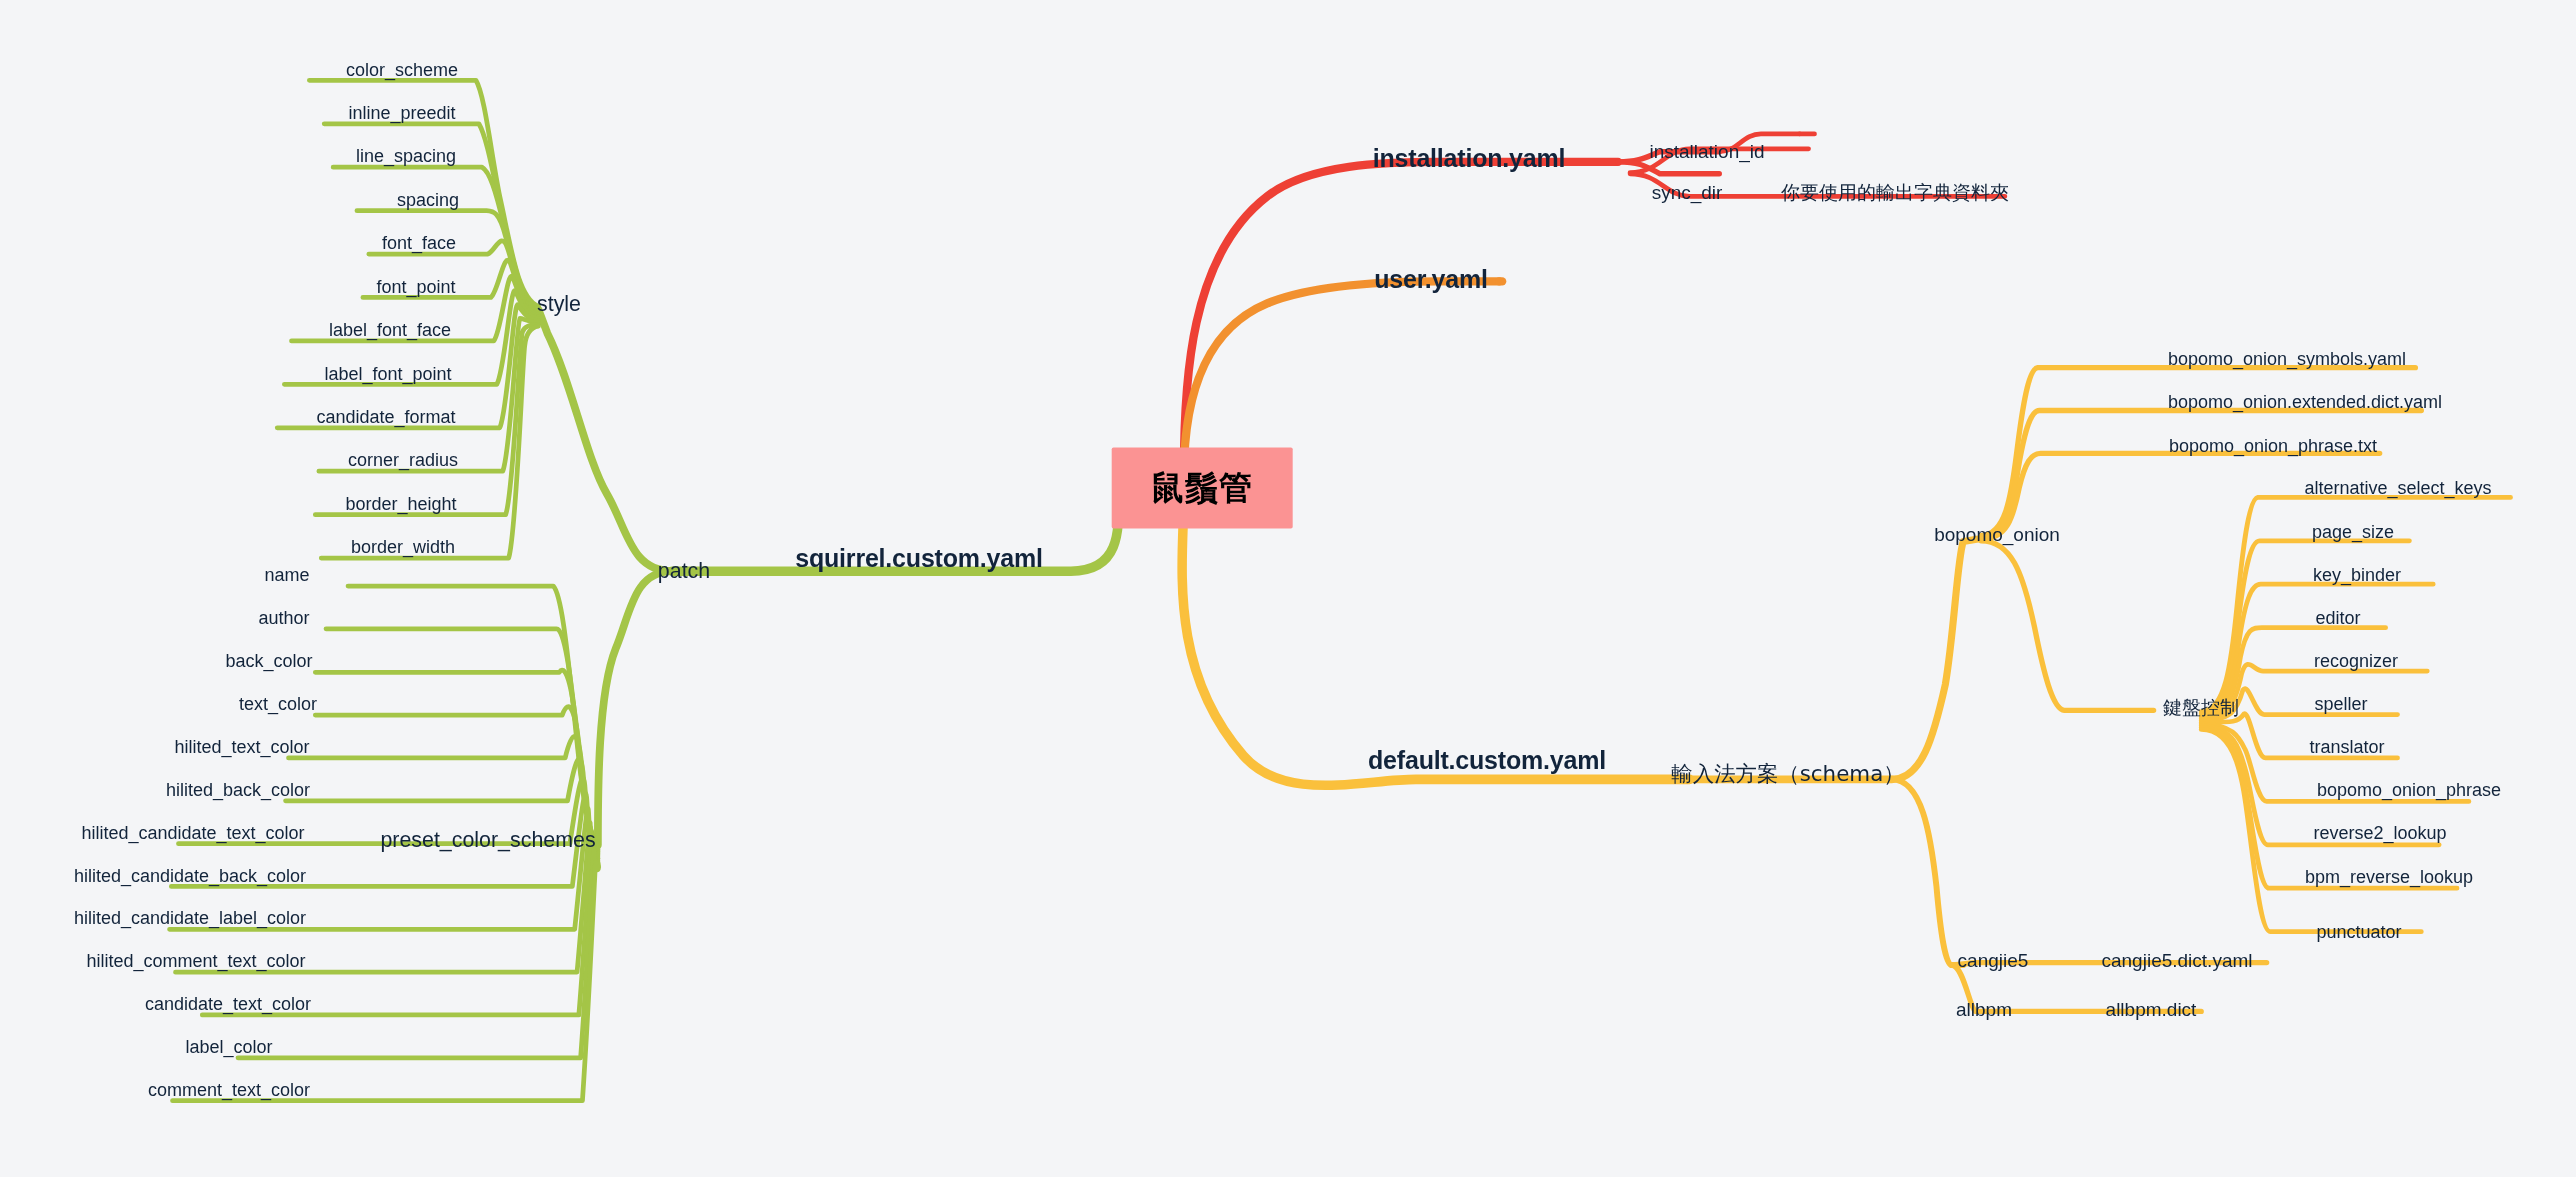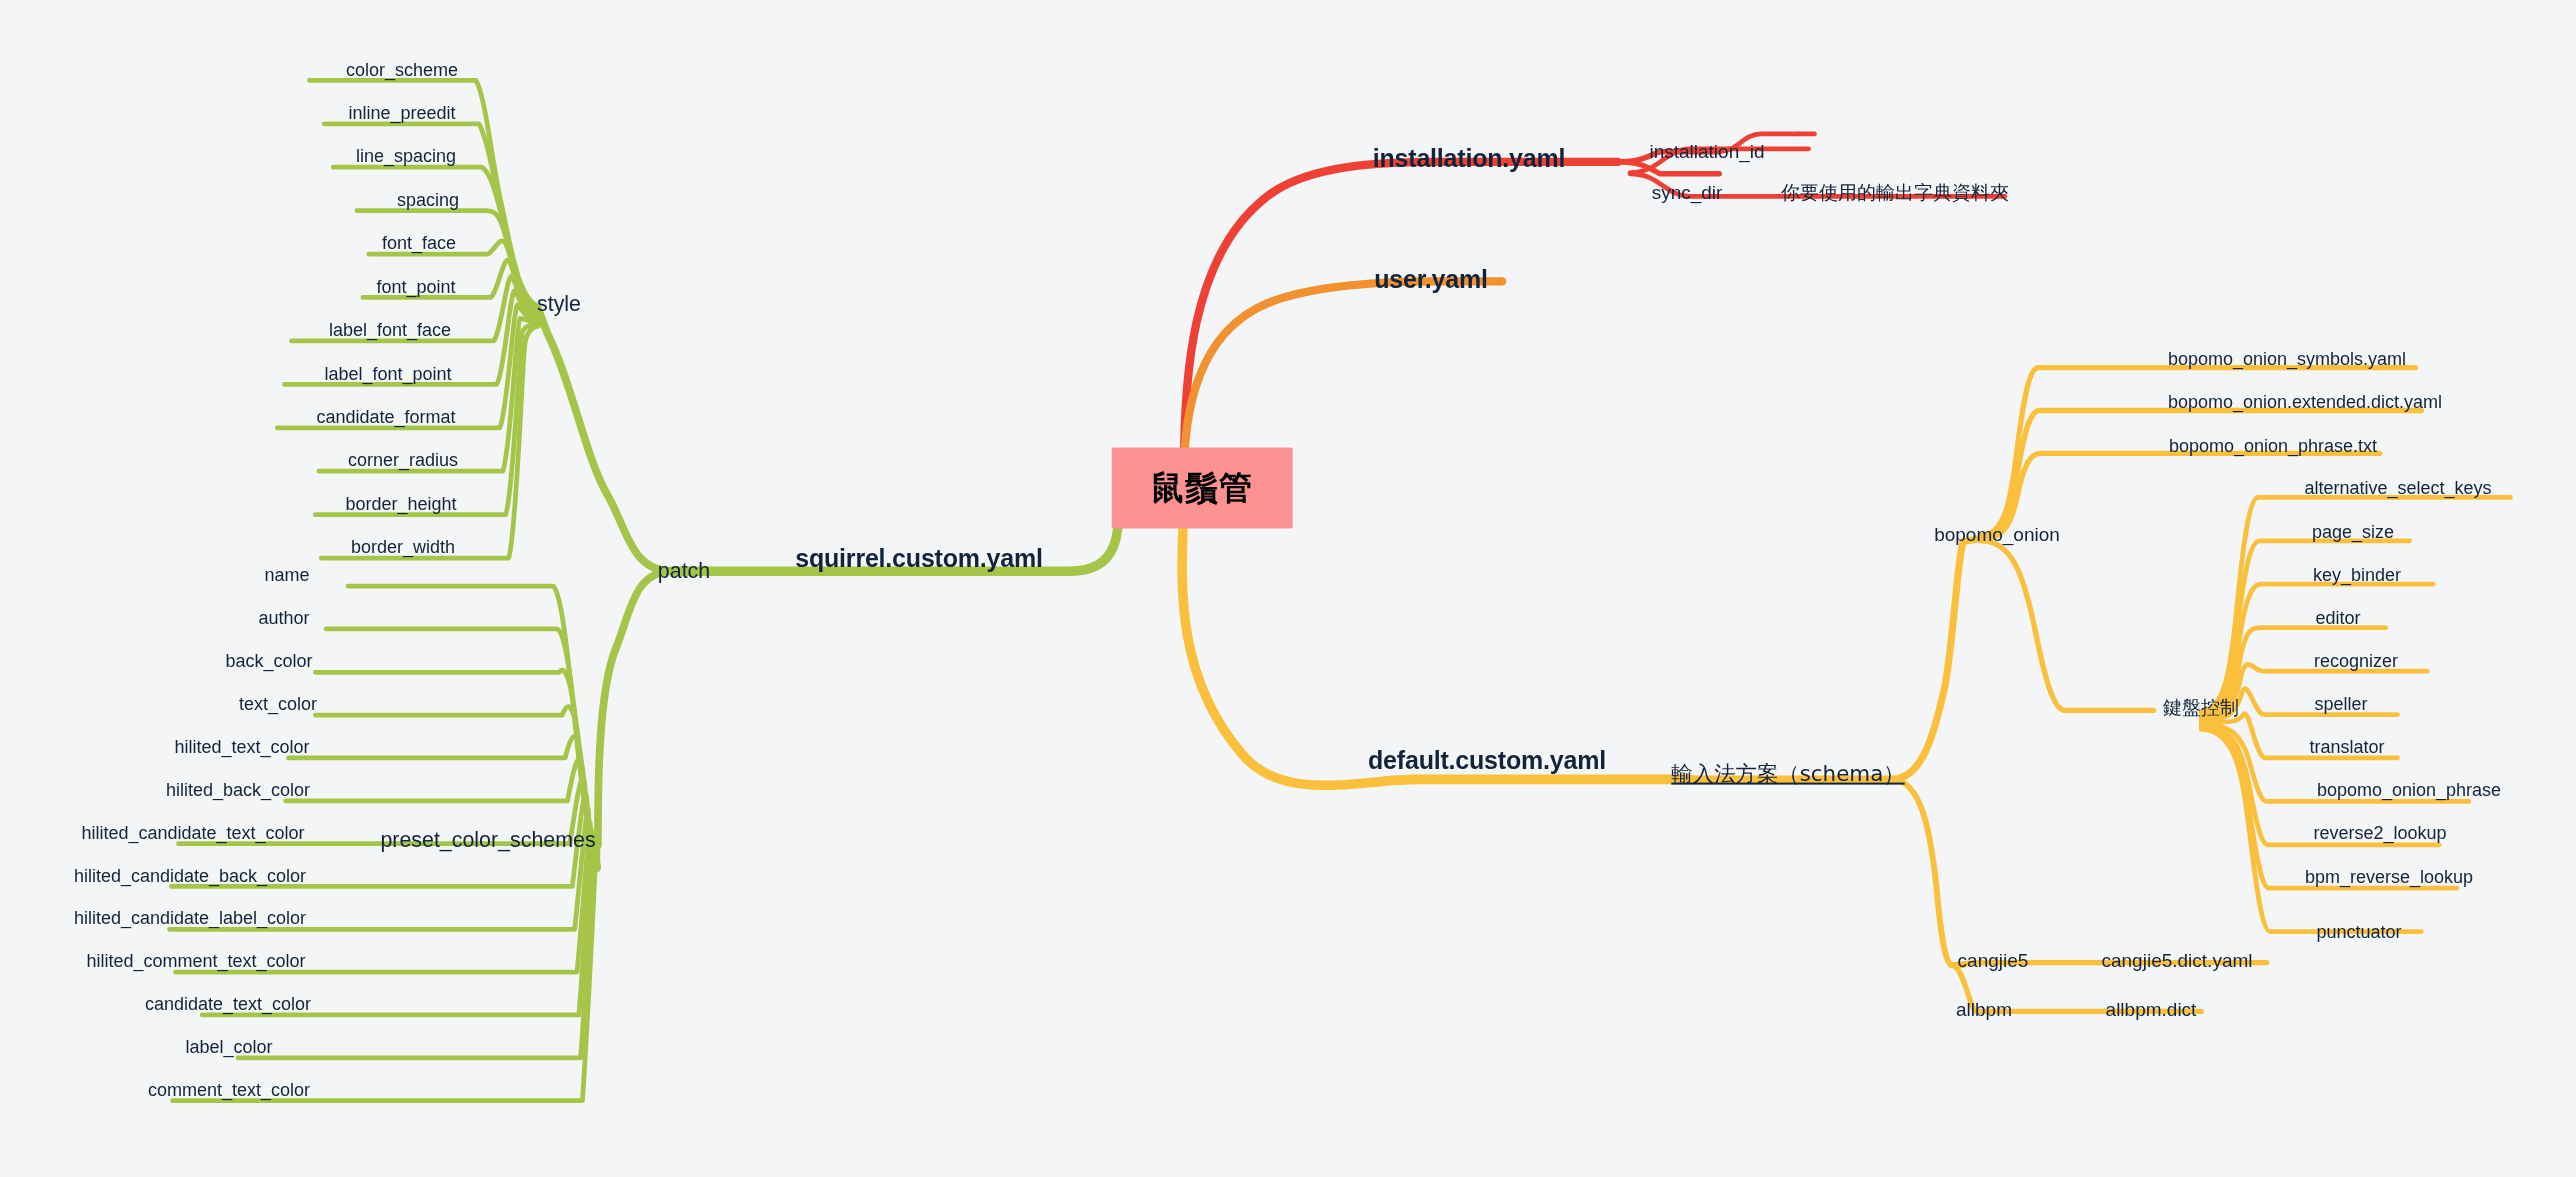--- a/index.html
+++ b/index.html
@@ -161,21 +161,21 @@
   <div class="node lvl3" style="left:238px;top:799px;">hilited_back_color</div>
   <div class="node lvl3" style="left:193px;top:842px;">hilited_candidate_text_color</div>
   <div class="node lvl3" style="left:190px;top:885px;">hilited_candidate_back_color</div>
   <div class="node lvl3" style="left:190px;top:927px;">hilited_candidate_label_color</div>
   <div class="node lvl3" style="left:196px;top:970px;">hilited_comment_text_color</div>
   <div class="node lvl3" style="left:228px;top:1013px;">candidate_text_color</div>
   <div class="node lvl3" style="left:229px;top:1056px;">label_color</div>
   <div class="node lvl3" style="left:229px;top:1099px;">comment_text_color</div>
 
   <div class="node lvl1" style="left:1487px;top:773px;">default.custom.yaml</div>
-  <div class="node lvl1b cjk" style="left:1788px;top:784px;text-decoration:underline;">輸入法方案（schema）</div>
+  <div class="node lvl1b cjk" style="left:1788px;top:784px;">輸入法方案（schema）</div>
 
   <div class="node lvl2" style="left:1972px;top:544px;margin-left:25px;">bopomo_onion</div>
 
   <div class="node lvl3" style="left:2287px;top:368px;">bopomo_onion_symbols.yaml</div>
   <div class="node lvl3" style="left:2305px;top:411px;">bopomo_onion.extended.dict.yaml</div>
   <div class="node lvl3" style="left:2273px;top:455px;">bopomo_onion_phrase.txt</div>
 
   <div class="node lvl2 cjk" style="left:2201px;top:717px;">鍵盤控制</div>
 
   <div class="node lvl3" style="left:2398px;top:497px;">alternative_select_keys</div>

